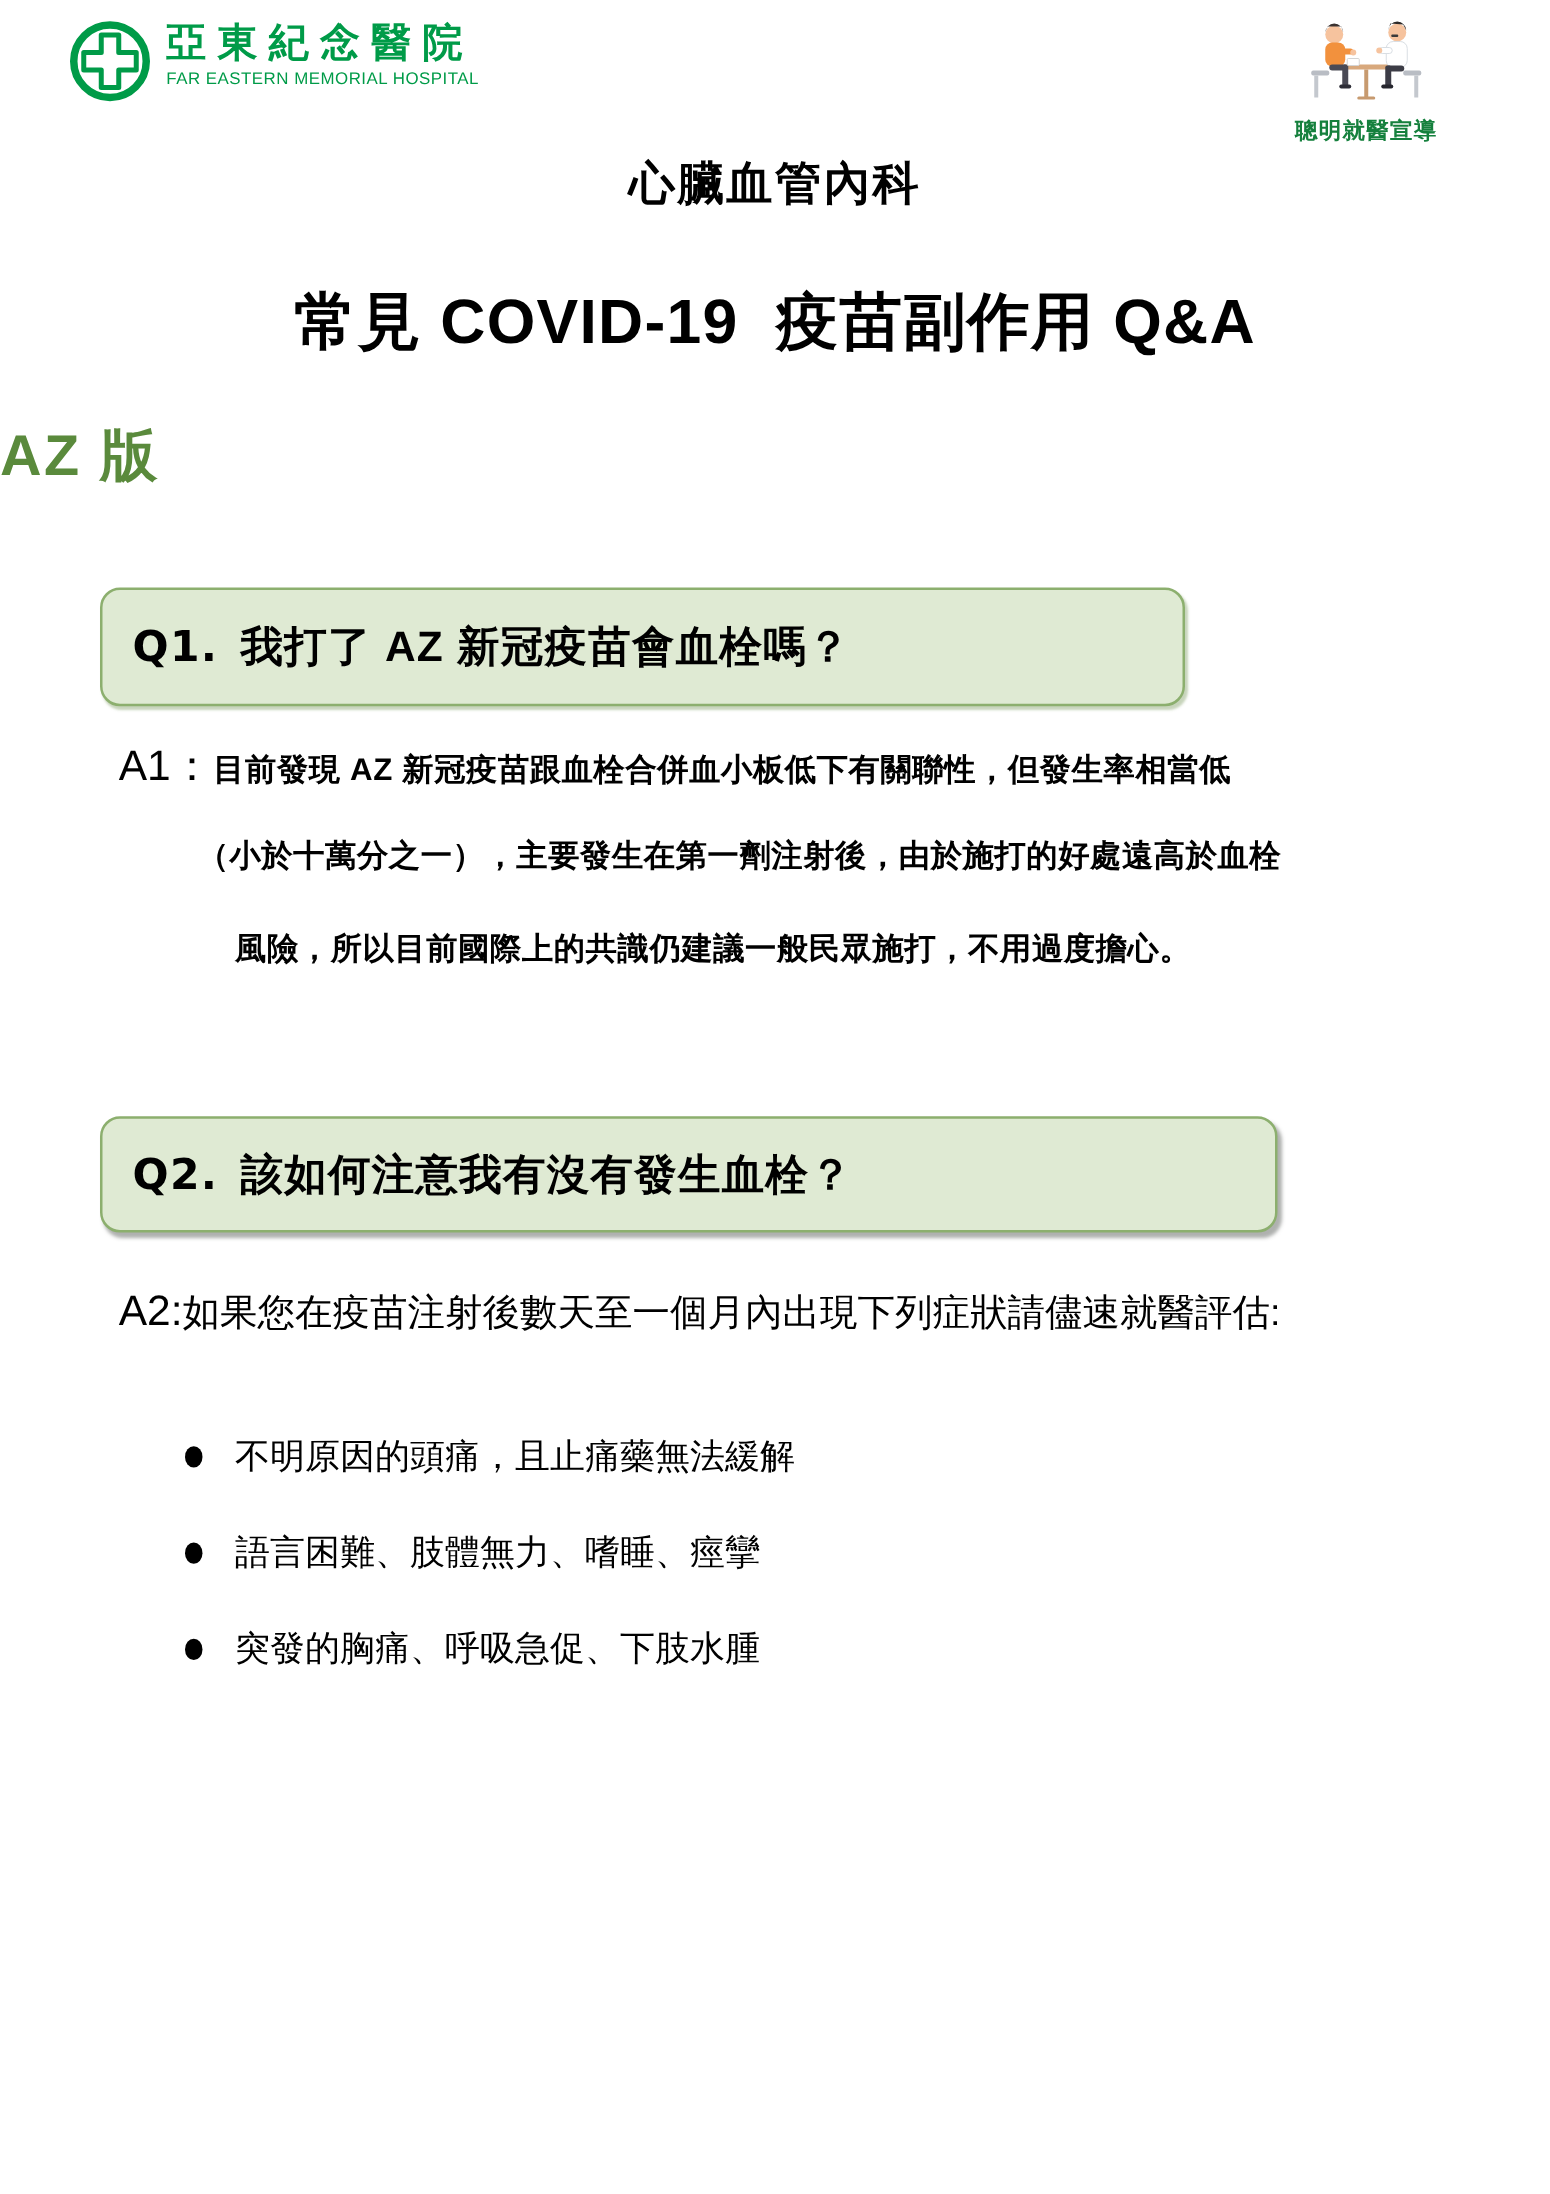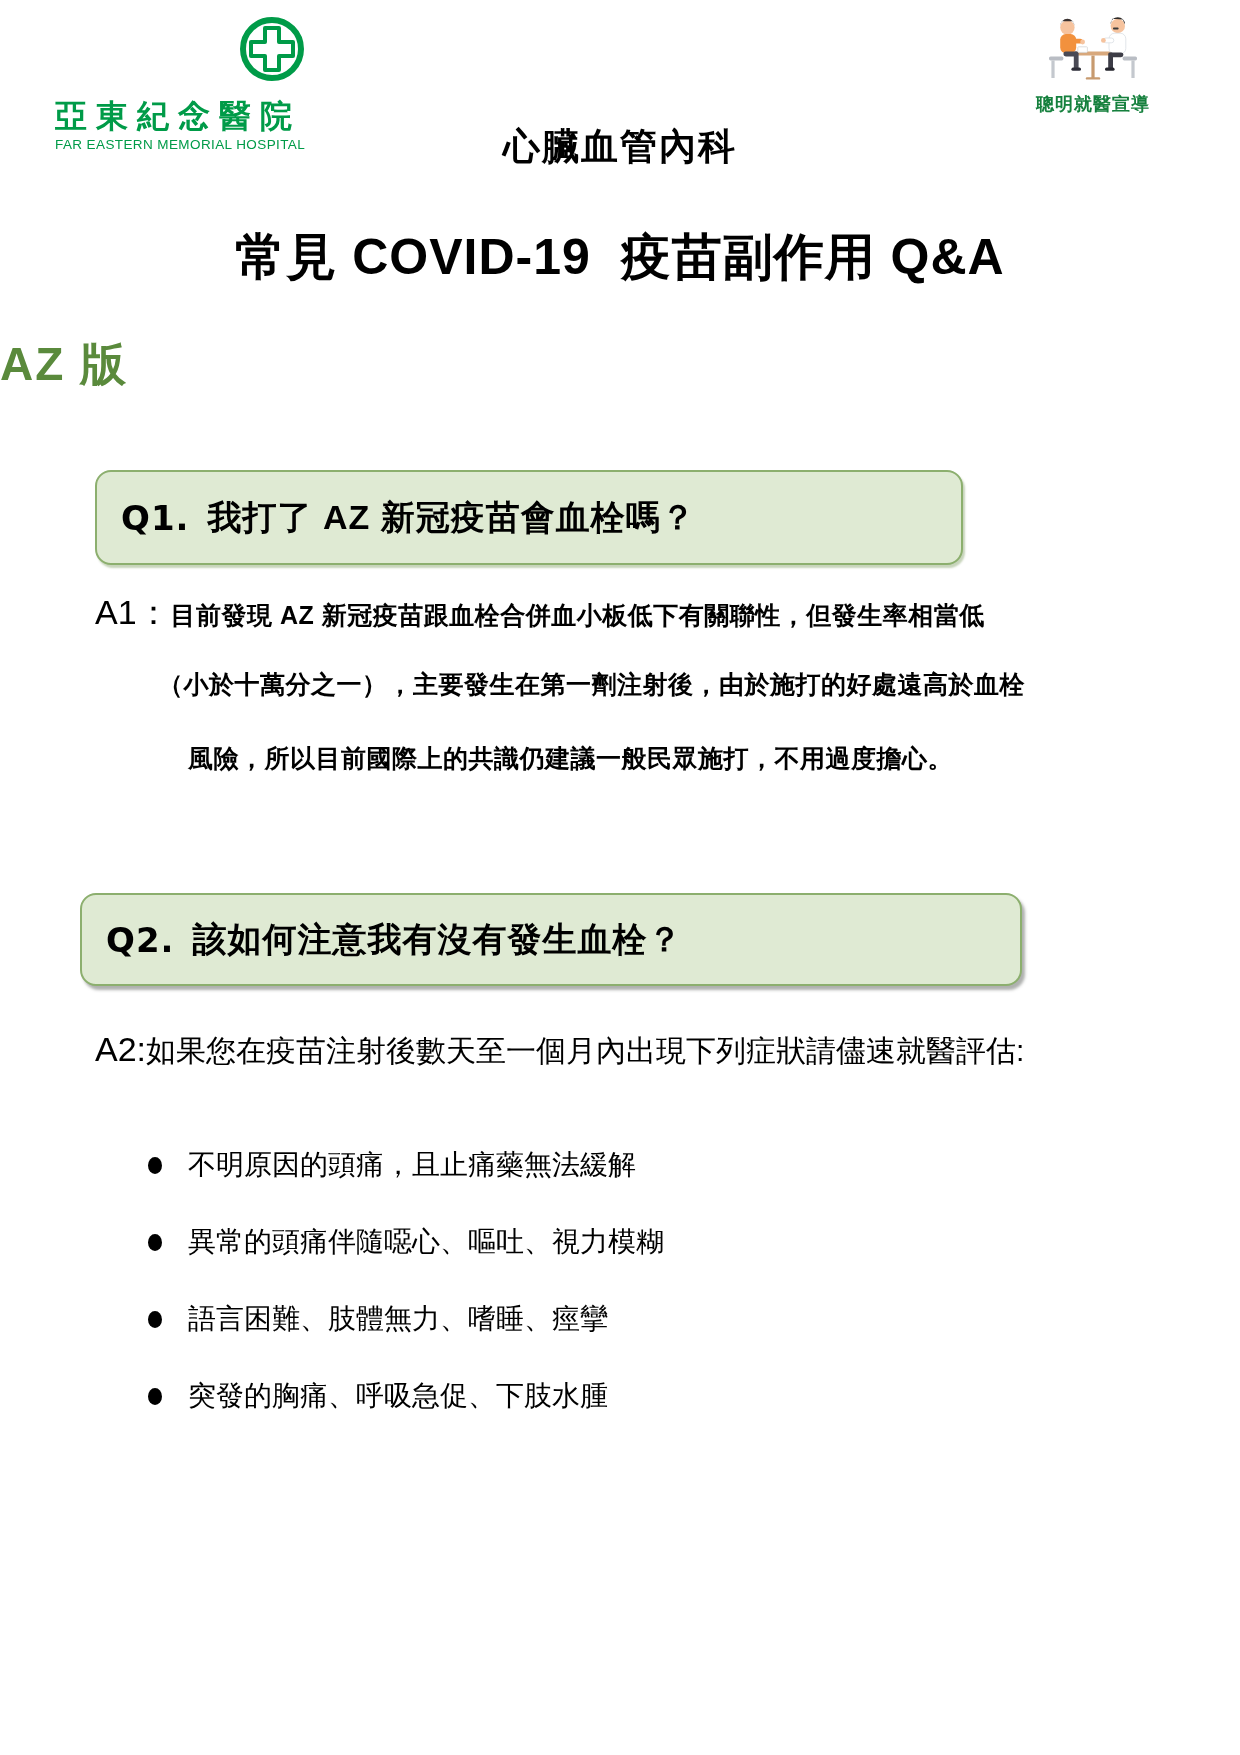--- a/index.html
+++ b/index.html
@@ -4,21 +4,21 @@
 <style>
   * { margin:0; padding:0; box-sizing:border-box; }
   html,body { background:#ffffff; }
   .page {
     position:relative; width:1240px; height:1755px; background:#ffffff;
     font-family:"Liberation Sans","DejaVu Sans",sans-serif; color:#000;
     overflow:hidden; margin:0 auto;
   }
 
   
-  .logo { position:absolute; left:55px; top:16px; display:flex; align-items:flex-end; gap:12px;flex-direction:column; }
+  .logo { position:absolute; left:55px; top:16px; display:flex; align-items:flex-start; gap:12px; }
   .logo-mark { flex:none; }
   .logo-zh {
     font-family:"DejaVu Serif","Liberation Serif",serif;
     font-size:32px; font-weight:700; color:#009b48; letter-spacing:9px;
     line-height:1.15; white-space:nowrap;
   }
   .logo-en {
     font-size:13.5px; font-weight:400; color:#009b48; letter-spacing:0.4px;
     margin-top:2px; white-space:nowrap;
   }
@@ -35,21 +35,21 @@
     font-size:50px; font-weight:700; white-space:pre-wrap; letter-spacing:1px; }
   .version-title { position:absolute; top:334px; left:0; width:100%; 
     font-size:46px; font-weight:700; color:#5a8a3c; letter-spacing:2px; }
 
   
   .q-box {
     position:absolute; left:80px; background:#dfead3; border:2px solid #8caf6e;
     border-radius:16px; display:flex; align-items:center; gap:18px;
     padding-left:24px; font-weight:700; font-size:34px; letter-spacing:1px;
   }
-  .q1-box { top:470px; width:868px; height:95px; box-shadow:2px 3px 2px rgba(130,160,105,.45);margin-left:15px; }
+  .q1-box { top:470px; width:868px; height:95px; box-shadow:2px 3px 2px rgba(130,160,105,.45); }
   .q2-box { top:893px; width:942px; height:93px; box-shadow:3px 4px 3px rgba(95,100,95,.5); }
   .q-label { font-family:"DejaVu Sans","Liberation Sans",sans-serif; }
 
   
   .a1-line1 { position:absolute; left:95px; top:590px; white-space:nowrap; }
   .a-label { font-size:34px; font-weight:400; }
   .a1-text { font-size:25px; font-weight:700; letter-spacing:0.5px;margin-top:17px; }
   .a1-line2 { position:absolute; left:158px; top:668px; font-size:25px; font-weight:700; letter-spacing:0.5px; white-space:nowrap; }
   .a1-line3 { position:absolute; left:188px; top:742px; font-size:25px; font-weight:700; letter-spacing:0.5px; white-space:nowrap; }
 
@@ -140,24 +140,20 @@
     <span class="a-label">A2:</span><span class="a2-text">如果您在疫苗注射後數天至一個月內出現下列症狀請儘速就醫評估:</span>
   </div>
 
   <ul class="symptoms">
     <li>
       <span class="bullet-dot"></span>
       <span>不明原因的頭痛，且止痛藥無法緩解</span>
     </li>
     <li>
       <span class="bullet-dot"></span>
-      <span>異常的頭痛伴隨噁心、嘔吐、視力模糊</span>
-    </li>
-    <li>
-      <span class="bullet-dot"></span>
       <span>語言困難、肢體無力、嗜睡、痙攣</span>
     </li>
     <li>
       <span class="bullet-dot"></span>
       <span>突發的胸痛、呼吸急促、下肢水腫</span>
     </li>
   </ul>
 
 </div>
 

